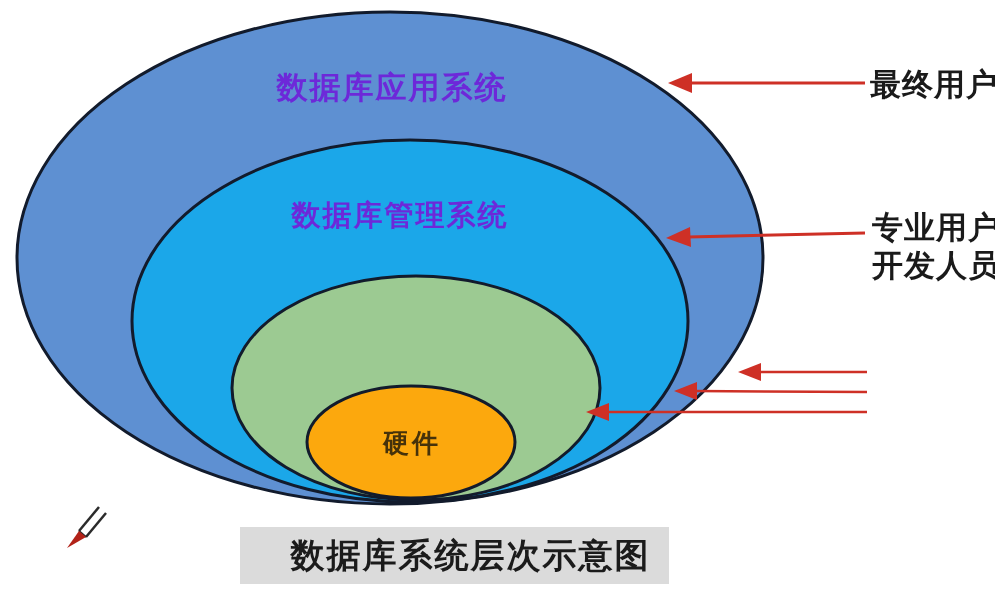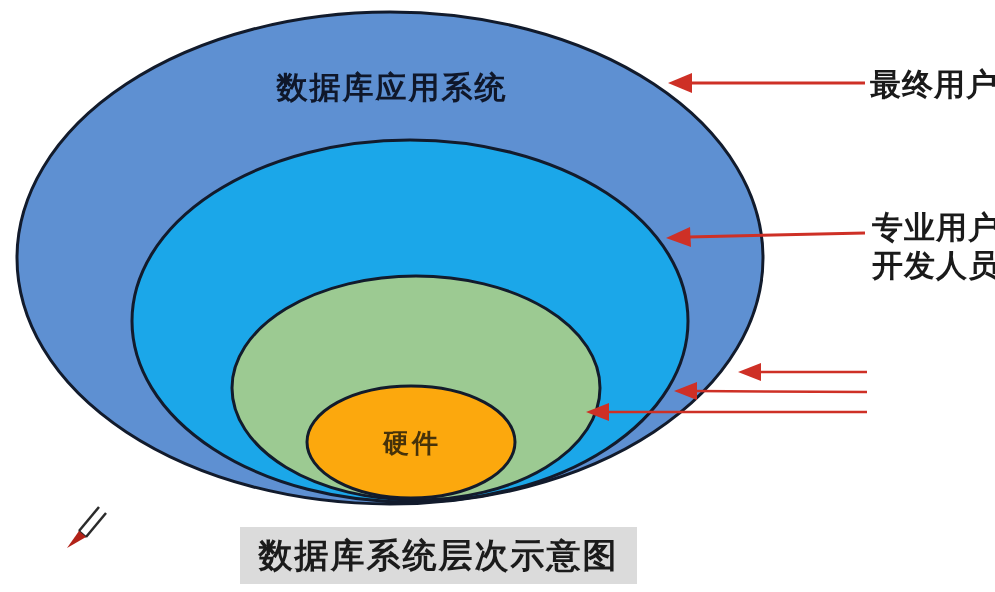--- a/index.html
+++ b/index.html
@@ -9,21 +9,21 @@
     background:#ffffff;
     overflow:hidden;
     font-family:"Liberation Sans","DejaVu Sans",sans-serif;
   }
   #diagram-svg{position:absolute;left:0;top:0;}
   #diagram-svg ellipse{stroke:#121B2C;stroke-width:3;}
   .layer-label{
     position:absolute;
     transform:translate(-50%,-50%);
     font-weight:700;
-    color:#0f172a;
+    color:#6d28d9;
     white-space:nowrap;
     letter-spacing:2px;
   }
   .lbl-app{font-size:31px;}
   .lbl-dbms{font-size:29px;}
   .lbl-os{font-size:28px;color:#1D3322;}
   .lbl-hw{font-size:26px;color:#46320A;letter-spacing:3px;}
   .annotation{
     position:absolute;
     font-weight:700;
@@ -33,21 +33,21 @@
     white-space:nowrap;
     letter-spacing:1px;
   }
   .caption{
     position:absolute;
     left:240px;top:527px;
     width:397px;height:57px;
     background:#DBDBDB;
     display:flex;align-items:center;justify-content:center;
     font-weight:700;font-size:34px;color:#1B1B1B;
-    letter-spacing:2px;white-space:nowrap;
+    letter-spacing:2px;white-space:nowrap;padding-left:32px;
   }
 </style>
 </head>
 <body>
 
 <div id="stage">
 
   <svg id="diagram-svg" width="995" height="592" viewBox="0 0 995 592">
 
     <ellipse cx="390" cy="258" rx="373" ry="246" fill="#5E90D2"></ellipse>
@@ -72,20 +72,21 @@
 
     <g>
       <line x1="99" y1="507" x2="79" y2="531" stroke="#2B2B2B" stroke-width="2.5"></line>
       <line x1="106" y1="513" x2="86" y2="537" stroke="#2B2B2B" stroke-width="2.5"></line>
       <line x1="79" y1="531" x2="86" y2="537" stroke="#2B2B2B" stroke-width="2"></line>
       <polygon points="79,531 86,537 67,548" fill="#B22218"></polygon>
     </g>
   </svg>
 
   <div class="layer-label lbl-app" style="left:392px;top:88px;">数据库应用系统</div>
+  <div class="layer-label lbl-dbms" style="left:400px;top:216px;">数据库管理系统</div>
   <div class="layer-label lbl-hw" style="left:412px;top:443px;">硬件</div>
 
   <div class="annotation" style="left:870px;top:66px;">
     <div>最终用户</div>
   </div>
 
   <div class="annotation" style="left:872px;top:209px;">
     <div>专业用户</div>
     <div>开发人员</div>
   </div>

